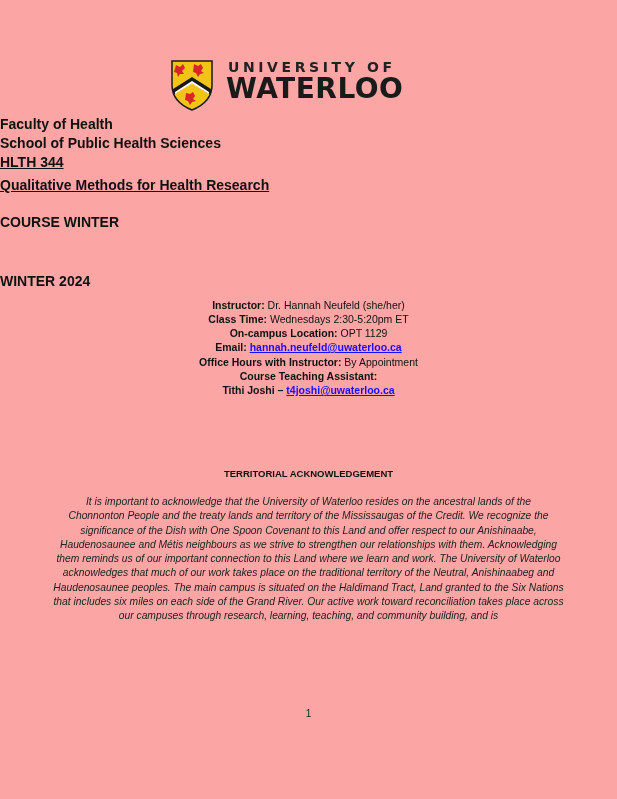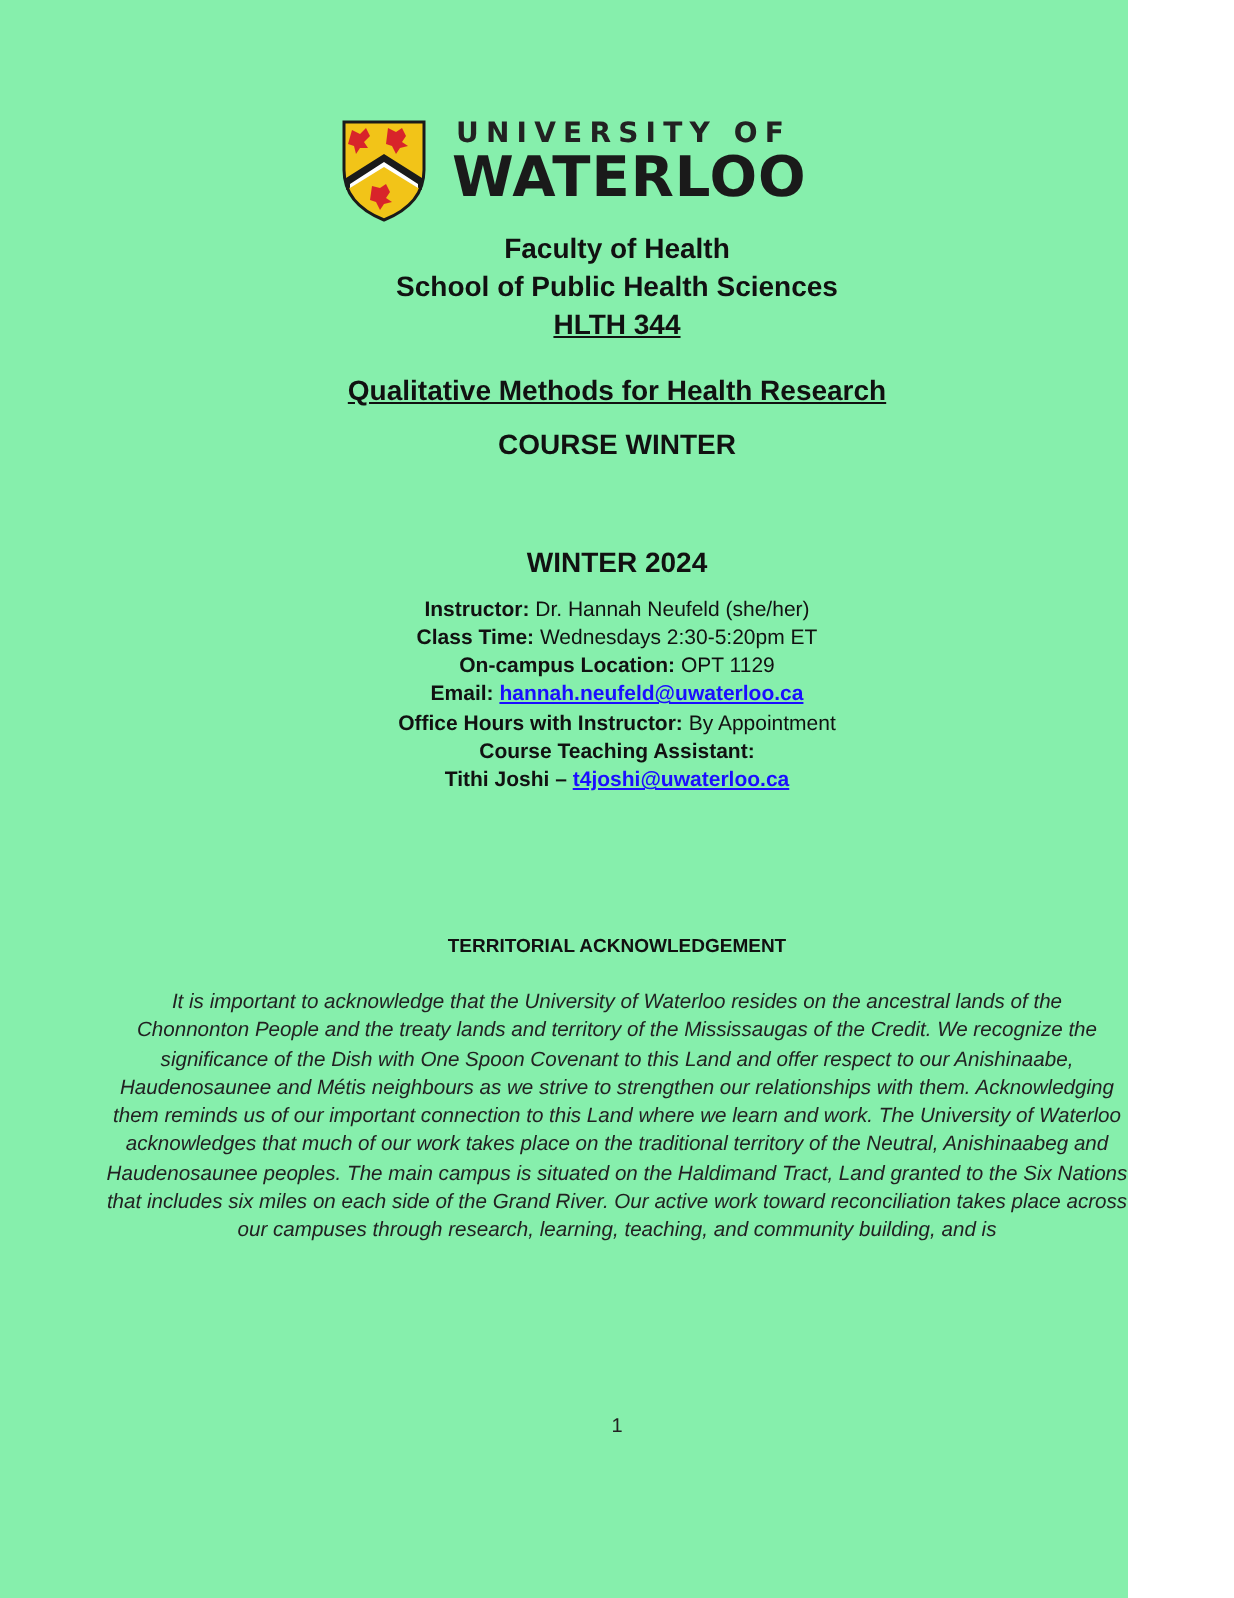--- a/index.html
+++ b/index.html
@@ -1,24 +1,24 @@
 <!DOCTYPE html>
 <html><head>
 <meta charset="utf-8">
 <style>
   html, body { margin:0; padding:0; background:#ffffff; }
   body { width:617px; height:799px; position:relative; overflow:hidden; font-family:"Liberation Sans", sans-serif; color:#111; }
-  .page { position:absolute; left:0; top:0; width:564px; height:799px; background:#86efac; }
+  .page { position:absolute; left:0; top:0; width:617px; height:799px; background:#fca5a5; }
 
   .logo { position:absolute; left:170px; top:57px; width:225px; height:56px; }
   .crest { position:absolute; left:0; top:2px; width:44px; height:52px; }
   .logo-text-top { position:absolute; left:58px; top:2px; font-family:"DejaVu Sans", sans-serif; font-weight:bold; font-size:14px; letter-spacing:3.6px; color:#222; white-space:nowrap; }
   .logo-text-main { position:absolute; left:56px; top:15px; font-family:"DejaVu Sans", sans-serif; font-weight:bold; font-size:28px; letter-spacing:0.5px; color:#1a1a1a; white-space:nowrap; line-height:34px; }
 
-  .hdr { position:absolute; left:0; width:617px; text-align:center; font-weight:bold; font-size:14px; color:#111; line-height:18px; white-space:nowrap; }
+  .hdr { position:absolute; left:0; width:617px; font-weight:bold; font-size:14px; color:#111; line-height:18px; white-space:nowrap; }
   .u { text-decoration:underline; }
 
   .info { position:absolute; left:0; width:617px; text-align:center; font-size:10.5px; line-height:14.2px; color:#111; white-space:nowrap; }
   .info b { font-weight:bold; }
   .link { color:#1a0dff; text-decoration:underline; font-weight:bold;text-align:center; }
 
   .ack-title { position:absolute; left:0; top:468px; width:617px; text-align:center; font-weight:bold; font-size:9.5px; color:#111; }
   .ack { position:absolute; left:20px; top:495px; width:577px; text-align:center; font-style:italic; font-size:10.3px; line-height:14.3px; color:#222; }
   .ack a { color:#1a0dff; text-decoration:underline; }
 
@@ -38,21 +38,21 @@
       <path d="M5 33 L22 22 L39 33 L39 35 L22 24.5 L5 35 Z" fill="#ffffff"></path>
       <path d="M16 34 l4 1 l3 -2 l2 4 l-2 3 l3 2 l-4 1 l-2 3 l-2 -4 l-3 -1 z" fill="#d8242a"></path>
     </svg>
     <div class="logo-text-top">UNIVERSITY OF</div>
     <div class="logo-text-main">WATERLOO</div>
   </div>
 
   <div class="hdr" style="top:115px;">Faculty of Health</div>
   <div class="hdr" style="top:134px;">School of Public Health Sciences</div>
   <div class="hdr" style="top:153px;"><span class="u">HLTH 344</span></div>
-  <div class="hdr" style="top:186px;"><span class="u">Qualitative Methods for Health Research</span></div>
+  <div class="hdr" style="top:176px;"><span class="u">Qualitative Methods for Health Research</span></div>
   <div class="hdr" style="top:213px;">COURSE WINTER</div>
   <div class="hdr" style="top:272px;">WINTER 2024</div>
 
   <div class="info" style="top:298px;"><b>Instructor:</b><span> Dr. Hannah Neufeld (she/her)</span></div>
   <div class="info" style="top:312px;"><b>Class Time:</b><span> Wednesdays 2:30-5:20pm ET</span></div>
   <div class="info" style="top:326px;"><b>On-campus Location:</b><span> OPT 1129</span></div>
   <div class="info" style="top:340px;"><b>Email: </b><a class="link">hannah.neufeld@uwaterloo.ca</a></div>
   <div class="info" style="top:355px;"><b>Office Hours with Instructor:</b><span> By Appointment</span></div>
   <div class="info" style="top:369px;"><b>Course Teaching Assistant:</b></div>
   <div class="info" style="top:383px;"><b>Tithi Joshi – </b><a class="link">t4joshi@uwaterloo.ca</a></div>

